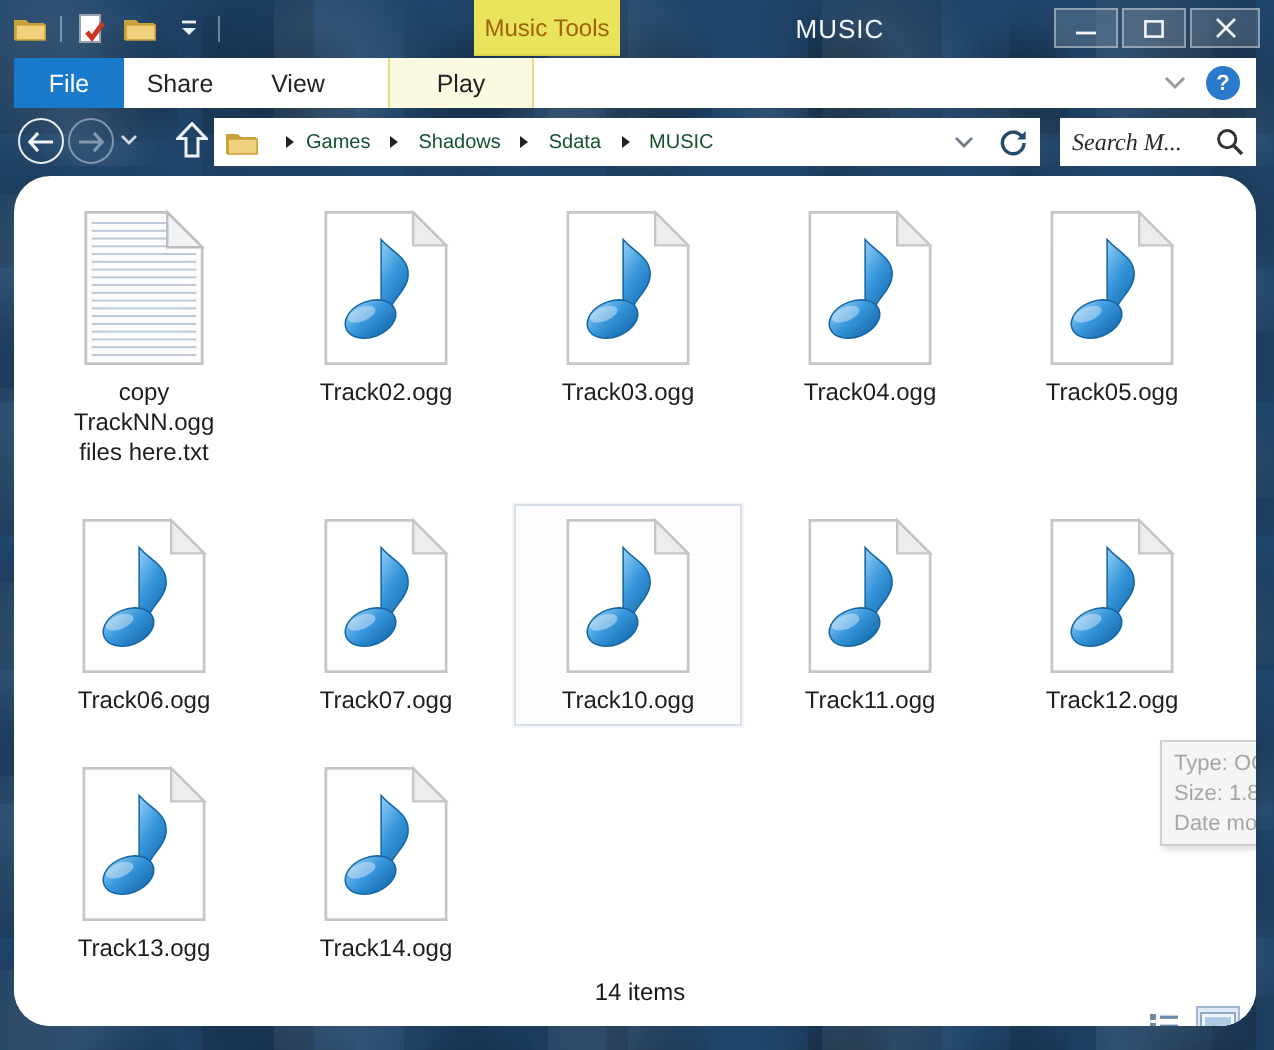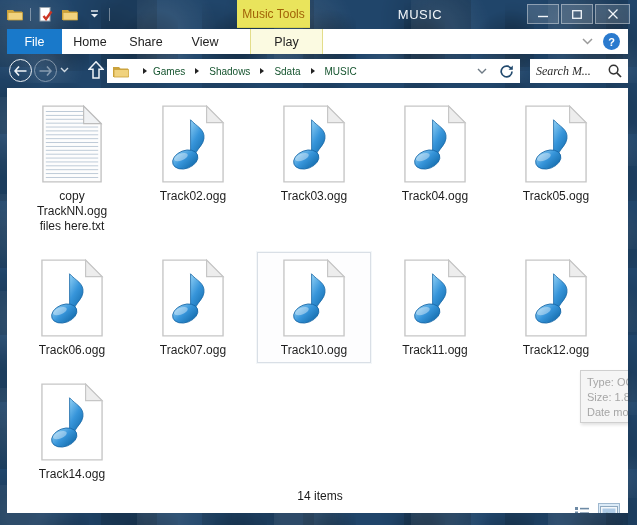--- a/index.html
+++ b/index.html
@@ -84,21 +84,21 @@
   }
   .searchbox input{
     border:none; outline:none; width:100%; font-style:italic;
     font-size:12px; color:#1a1a1a; font-family:Liberation Serif, serif;
   }
   .searchbox input::placeholder{ color:#2a2a2a; opacity:1; }
 
   
   .main{
     position:absolute; left:7px; top:88px; width:621px; height:425px;
-    background:#ffffff; overflow:hidden;
+    background:#ffffff; overflow:hidden;border-radius:18px;
   }
   .file-grid{
     display:flex; flex-wrap:wrap; align-items:flex-start;
     padding:10px 0 0 8px; column-gap:7px; row-gap:13px; width:613px;
   }
   .tile{
     width:114px; display:flex; flex-direction:column; align-items:center;
     padding:5px 2px 4px 2px; border:1px solid transparent;
   }
   .tile.selected{ background:#fdfdfe; border:1px solid #d9dfe6; box-shadow:0 0 0 1px rgba(120,150,180,.08); }
@@ -211,21 +211,20 @@
         <svg width="10" height="10" viewBox="0 0 10 10">
           <line x1="0.5" y1="0.5" x2="9.5" y2="9.5" stroke="#f2f6fa" stroke-width="1.3"></line>
           <line x1="9.5" y1="0.5" x2="0.5" y2="9.5" stroke="#f2f6fa" stroke-width="1.3"></line>
         </svg>
       </div>
     </div>
   </div>
 
   <div class="tabrow">
     <div class="tab file">File</div>
-    <div class="tab t-home">Home</div>
     <div class="tab t-share">Share</div>
     <div class="tab t-view">View</div>
     <div class="tab t-play">Play</div>
     <div class="tabrow-right">
       <span>
         <svg width="11" height="7" viewBox="0 0 11 7">
             <path d="M1 1 L5.5 5.5 L10 1" fill="none" stroke="#9a9a9a" stroke-width="1.5"></path>
           </svg>
       </span>
       <span class="help-btn">?</span>
@@ -355,20 +354,26 @@
       <div class="tile">
         <svg width="64" height="80">
             <use href="#icon-music-file"></use>
           </svg>
         <div class="label">Track12.ogg</div>
       </div>
       <div class="tile">
         <svg width="64" height="80">
             <use href="#icon-music-file"></use>
           </svg>
+        <div class="label">Track13.ogg</div>
+      </div>
+      <div class="tile">
+        <svg width="64" height="80">
+            <use href="#icon-music-file"></use>
+          </svg>
         <div class="label">Track14.ogg</div>
       </div>
 
     </div>
 
     <div class="statusbar">
       <span class="status-count">14 items</span>
       <span class="view-toggles">
         <span class="view-btn">
           <svg width="14" height="12" viewBox="0 0 14 12">

